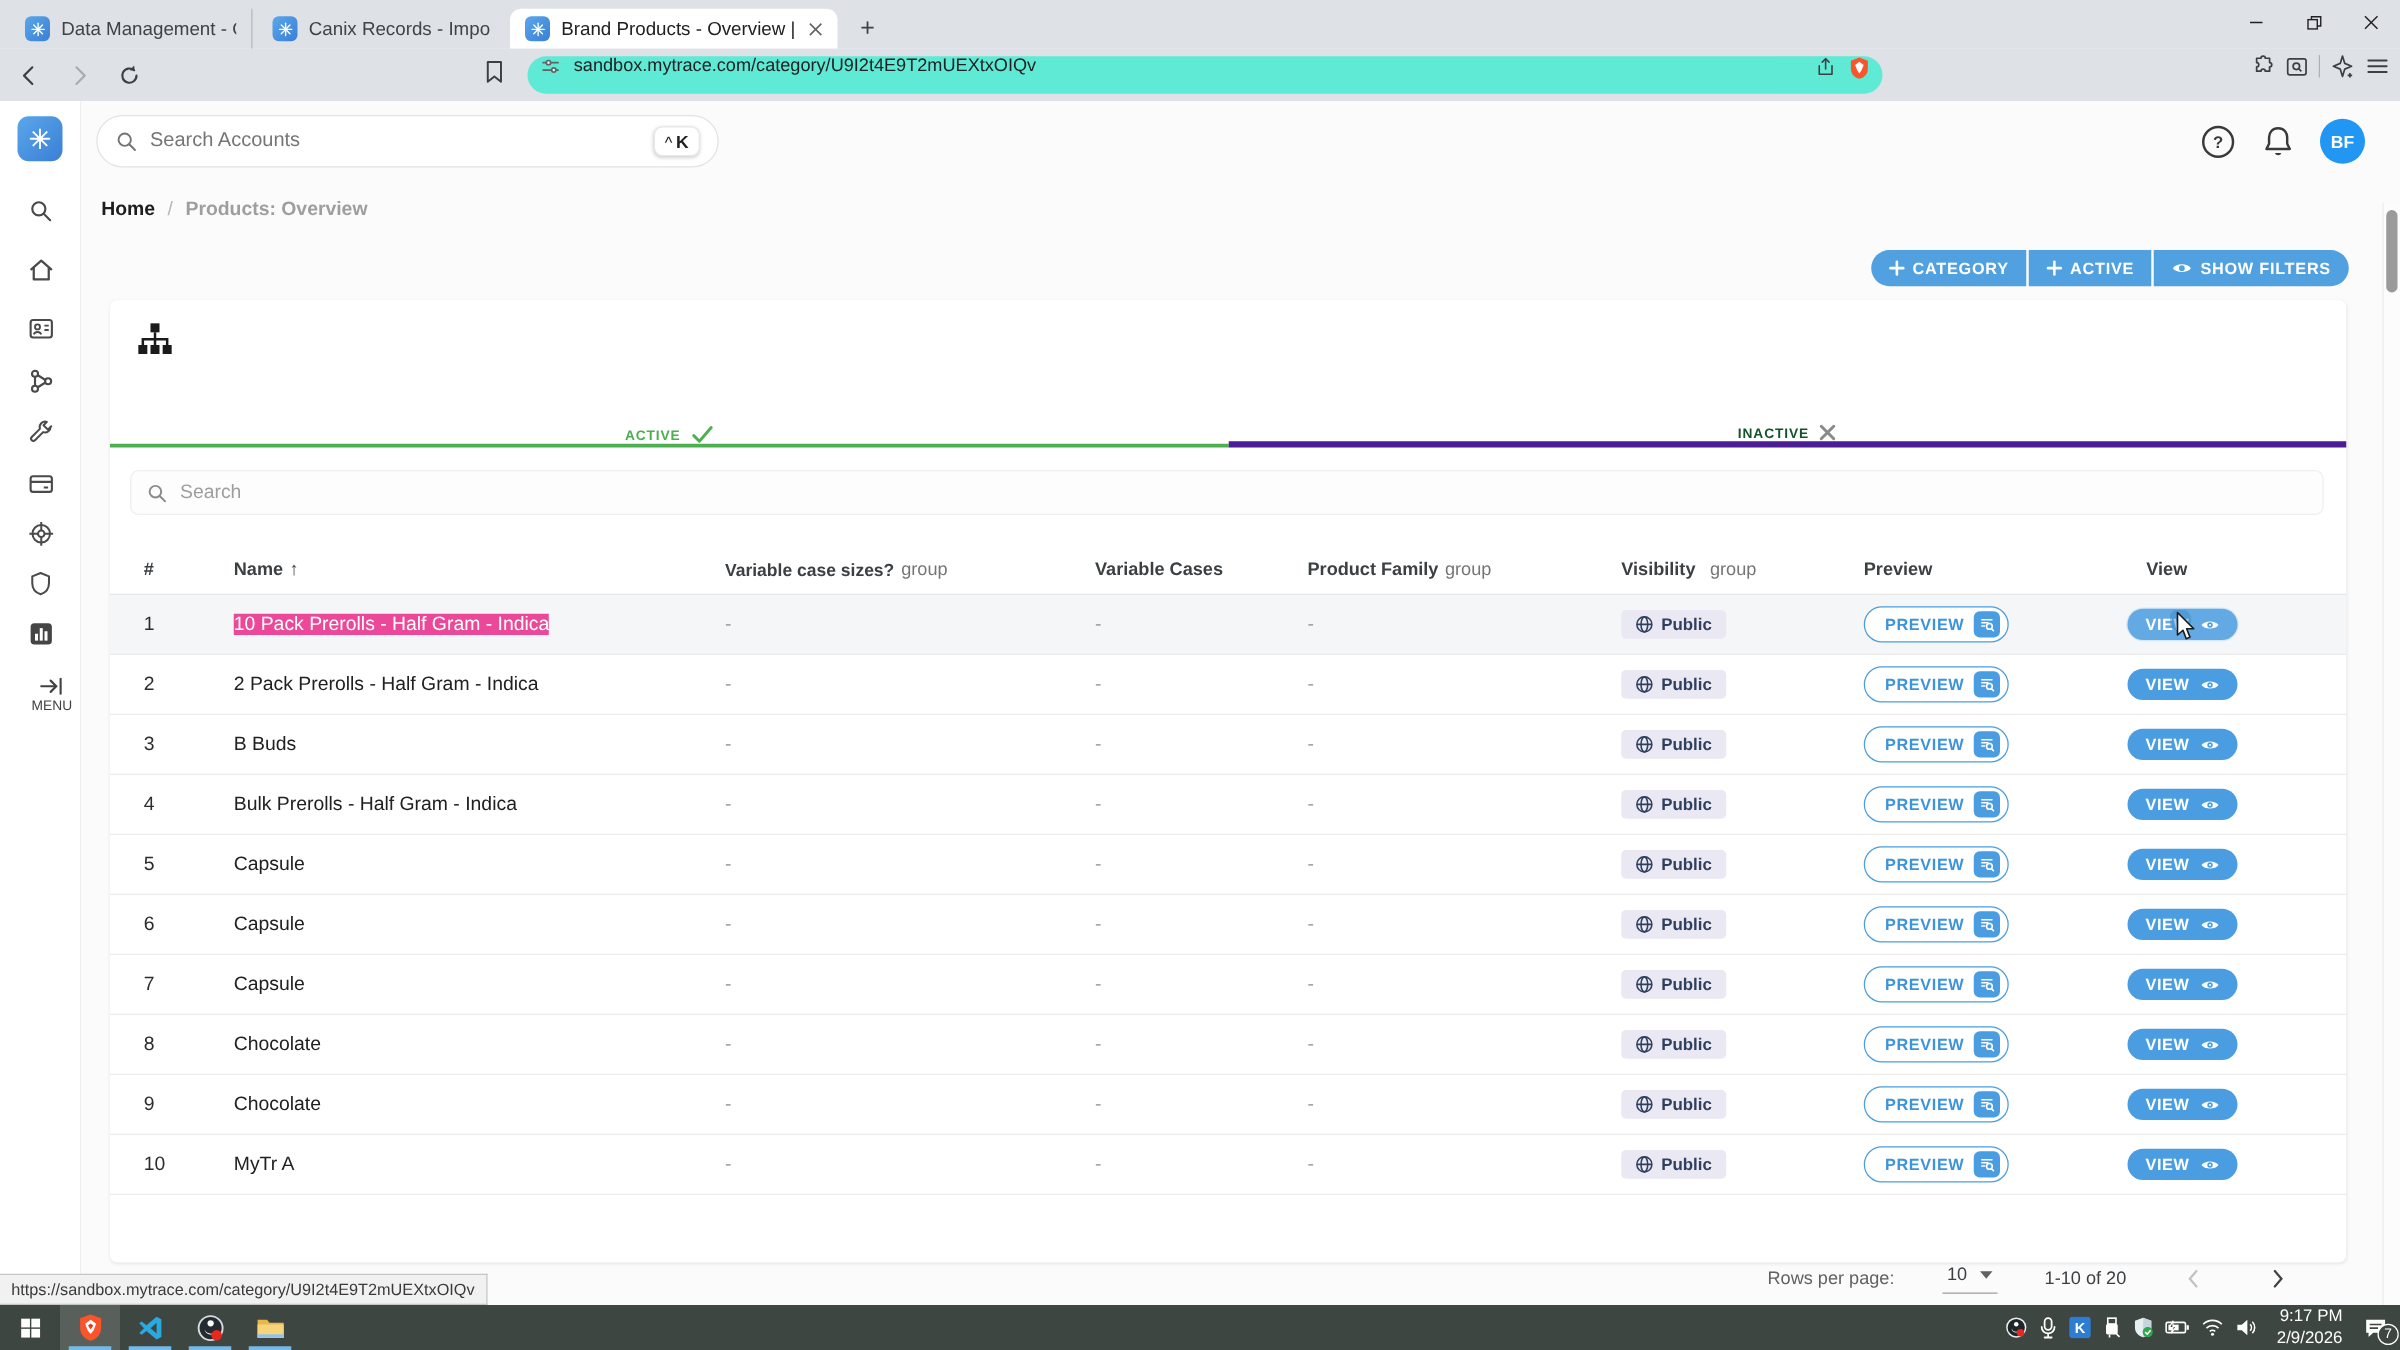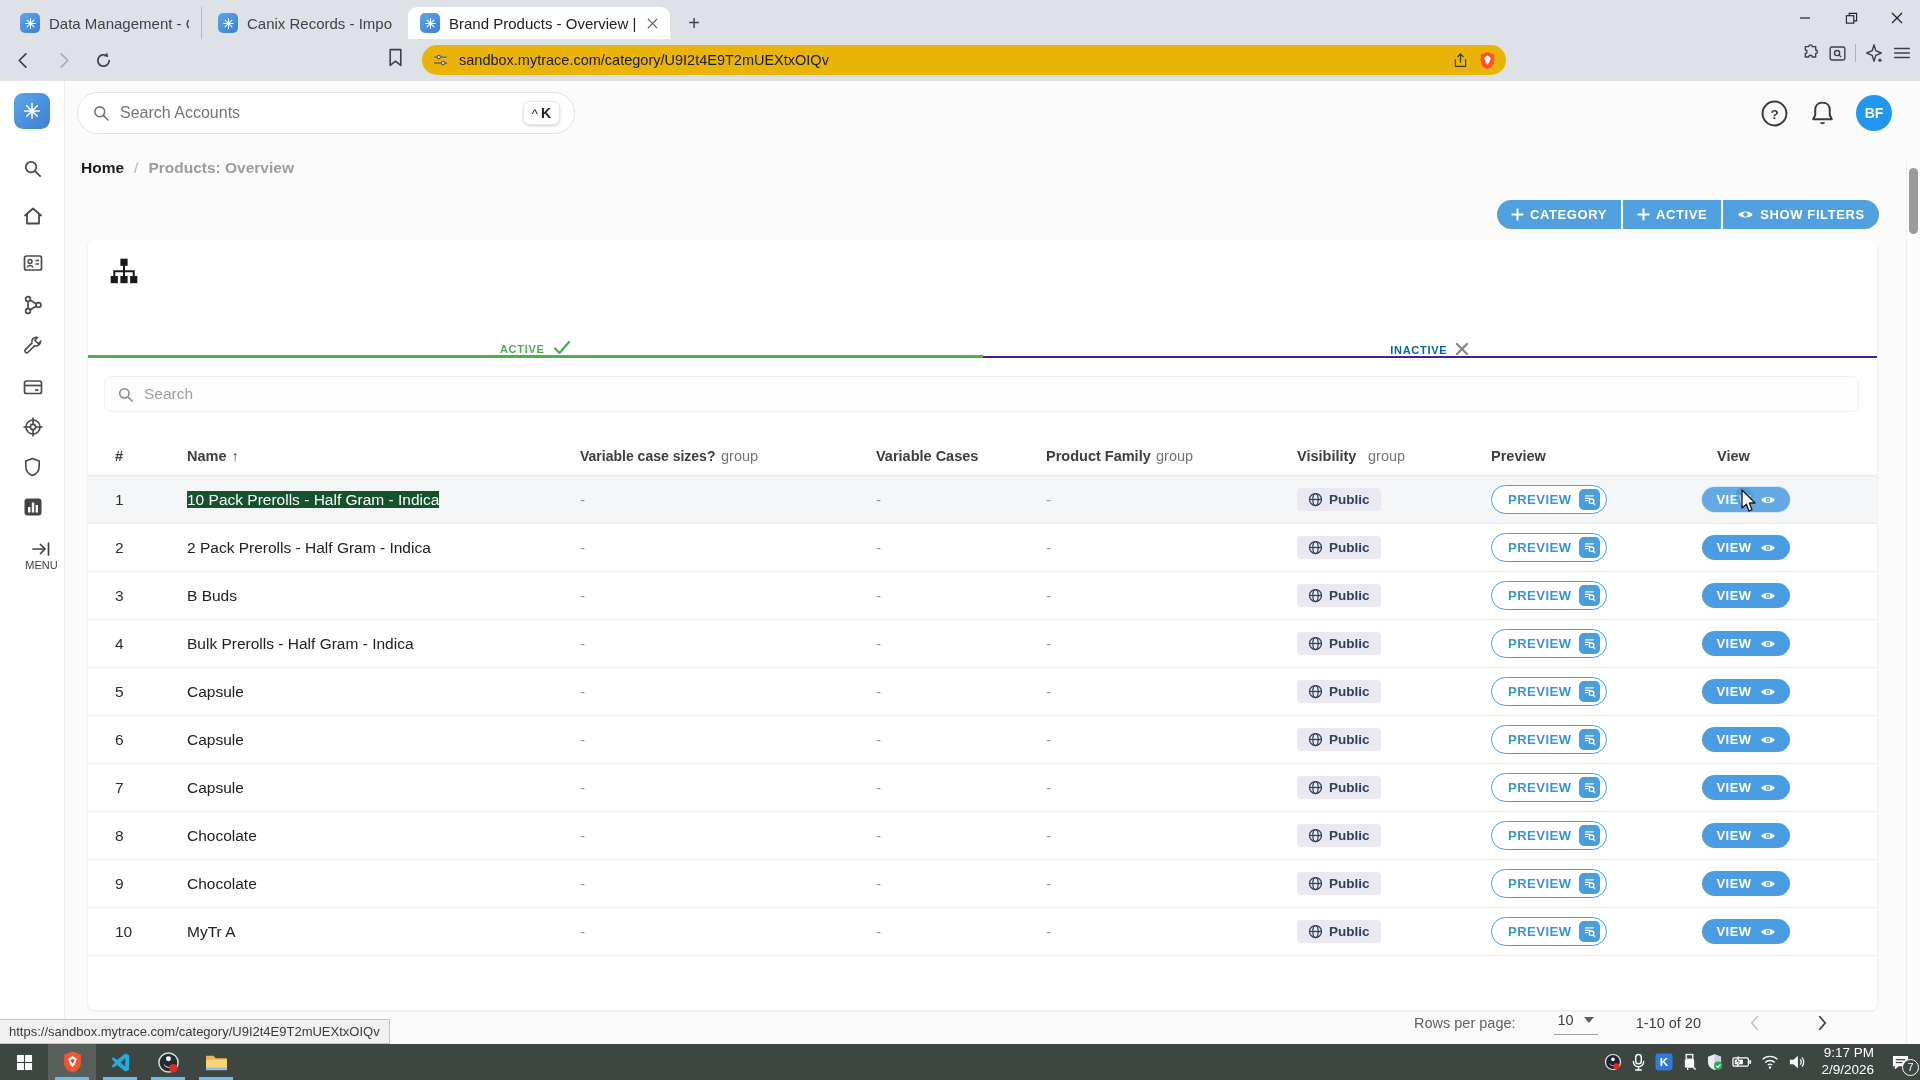--- a/index.html
+++ b/index.html
@@ -11,21 +11,21 @@
   .tab.t1{left:8px;width:194px;border-right:1px solid #b6babe}
   .tab.t2{left:206px;width:198px}
   .tab.active{left:408px;width:262px;background:#fff;border-radius:9px 9px 0 0;color:#202124}
   .tab .ttl{overflow:hidden;white-space:nowrap;flex:1}
   .favicon{width:20px;height:20px;border-radius:5px;background:linear-gradient(135deg,#5aa7ec,#3b7fd4);display:flex;align-items:center;justify-content:center;flex:0 0 auto}
   .newtab{position:absolute;left:680px;top:9px;width:28px;height:28px;display:flex;align-items:center;justify-content:center;font-size:20px;color:#3f4346}
   .wctrls{position:absolute;right:0;top:0;height:36px;display:flex}
   .wc{width:46px;height:36px;display:flex;align-items:center;justify-content:center}
   .toolbar{position:absolute;left:0;top:39px;width:1920px;height:42px;background:#dee1e6;display:flex;align-items:center}
   .navic{width:34px;height:34px;display:flex;align-items:center;justify-content:center;margin-left:6px}
-  .urlbar{position:absolute;left:422px;top:45px;width:1084px;height:30px;background:#eab308;border-radius:15px;display:flex;align-items:center;padding:0 10px;gap:10px}
+  .urlbar{position:absolute;left:422px;top:45px;width:1084px;height:30px;background:#5eead4;border-radius:15px;display:flex;align-items:flex-start;padding:0 10px;gap:10px}
   .urltext{font-size:14.5px;color:#202124;flex:1}
   .bookmark{position:absolute;left:388px;top:48px}
   .tb-right{position:absolute;right:8px;top:43px;display:flex;align-items:center;gap:8px}
   .vdiv{width:1px;height:18px;background:#aeb2b6}
   
   .page{position:absolute;left:0;top:81px;width:1920px;height:962px;background:#fbfbfc}
   .sidebar{position:absolute;left:0;top:0;width:65px;height:962px;background:#fff;border-right:1px solid #ededed}
   .slogo{position:absolute;left:14px;top:12px;width:36px;height:36px;border-radius:9px;background:linear-gradient(135deg,#5aa7ec,#3b7fd4);display:flex;align-items:center;justify-content:center}
   .sic{position:absolute;left:21px;width:23px;height:23px;display:flex;align-items:center;justify-content:center}
   .menu-item{position:absolute;left:0;top:460px;width:83px;text-align:center}
@@ -44,38 +44,38 @@
   .actions{position:absolute;left:1497px;top:119px;display:flex;gap:2px}
   .abtn{height:29px;background:#51a1e1;color:#fff;font-size:13px;font-weight:bold;letter-spacing:.6px;display:flex;align-items:center;justify-content:center;gap:6px;padding:0 14px}
   .abtn.first{border-radius:15px 0 0 15px}
   .abtn.last{border-radius:0 15px 15px 0}
   
   .card{position:absolute;left:88px;top:159px;width:1789px;height:770px;background:#fff;border-radius:6px;box-shadow:0 1px 3px rgba(0,0,0,.09)}
   .orgic{position:absolute;left:20px;top:16px}
   .vtabs{position:absolute;left:0;top:72px;width:100%;height:46px;display:flex}
   .vtab{width:50%;display:flex;align-items:flex-end;justify-content:center;gap:8px;font-size:11px;font-weight:bold;letter-spacing:.7px}
   .vtab.act{color:#4caf50;border-bottom:3px solid #4caf50}
-  .vtab.inact{color:#0369a1;border-bottom:2px solid #4c1d95}
+  .vtab.inact{color:#14532d;border-bottom:5px solid #4c1d95}
   .tsearch{position:absolute;left:16px;top:136px;width:1755px;height:36px;border:1px solid #efefef;border-radius:7px;background:#fdfdfd;display:flex;align-items:center;padding:0 12px;gap:10px}
   .tsearch input{border:none;outline:none;background:transparent;font-size:15.5px;color:#444;flex:1}
   .tsearch input::placeholder{color:#9e9e9e}
   .tgrid{display:grid;grid-template-columns:99px 393px 141px 155px 170px 110px 141px 71px 123px 211px 175px;align-items:center}
   .thead{position:absolute;left:0;top:196px;width:100%;height:40px;border-bottom:1px solid #e7e7e7}
   .thead .h{font-size:14.5px;font-weight:bold;color:#3c4043;white-space:nowrap}
   .thead .h.g{font-weight:normal;color:#757575}
   .thead .h.numh{padding-left:27px}
   .thead .h.viewh{padding-left:15px}
   .namewrap{display:flex;align-items:center;gap:5px}
   .tbody{position:absolute;left:0;top:236px;width:100%}
   .trow{height:48px;border-bottom:1px solid #ebebeb}
   .trow .c{font-size:15.5px;color:#212121;white-space:nowrap}
   .trow .numc{padding-left:27px;color:#2c2c2c}
   .trow .dash{color:#9e9e9e}
   .trow.sel{background:#f5f6f7}
-  .trow.sel .name{background:#14532d;color:#fff}
+  .trow.sel .name{background:#ec4899;color:#fff}
   .badge{display:inline-flex;width:max-content;align-items:center;gap:6px;background:#e9e8f3;border-radius:4px;padding:4px 11px;font-size:13.5px;font-weight:bold;color:#30405f}
   .btn-prev{display:inline-flex;width:max-content;align-items:center;gap:8px;border:1.5px solid #4a9de0;background:#fff;border-radius:16px;padding:3px 6px 3px 16px;font-size:13px;font-weight:bold;letter-spacing:.5px;color:#3d94dd}
   .prev-ic{width:21px;height:21px;border-radius:5px;background:#4a9de0;display:flex;align-items:center;justify-content:center}
   .btn-view{display:inline-flex;width:88px;justify-content:center;align-items:center;gap:8px;background:#4a9de0;border:none;border-radius:16px;padding:5px 0;font-size:13px;font-weight:bold;letter-spacing:.5px;color:#fff}
   .trow.sel .btn-view{background:#63aae4;box-shadow:0 0 0 1px #d4e8f8}
   .pager{position:absolute;left:0;top:756px;width:100%;height:54px;display:flex;align-items:center;justify-content:flex-end;gap:38px;padding-right:40px;font-size:14.5px;color:#3c4043}
   .pager .lbl{color:#616161}
   .rpp{display:flex;align-items:center;gap:10px;border-bottom:1px solid #9e9e9e;padding:0 4px 6px 4px}
   .caret{width:0;height:0;border-left:5px solid transparent;border-right:5px solid transparent;border-top:6px solid #616161}
   .pchev{width:30px;display:flex;justify-content:center}

